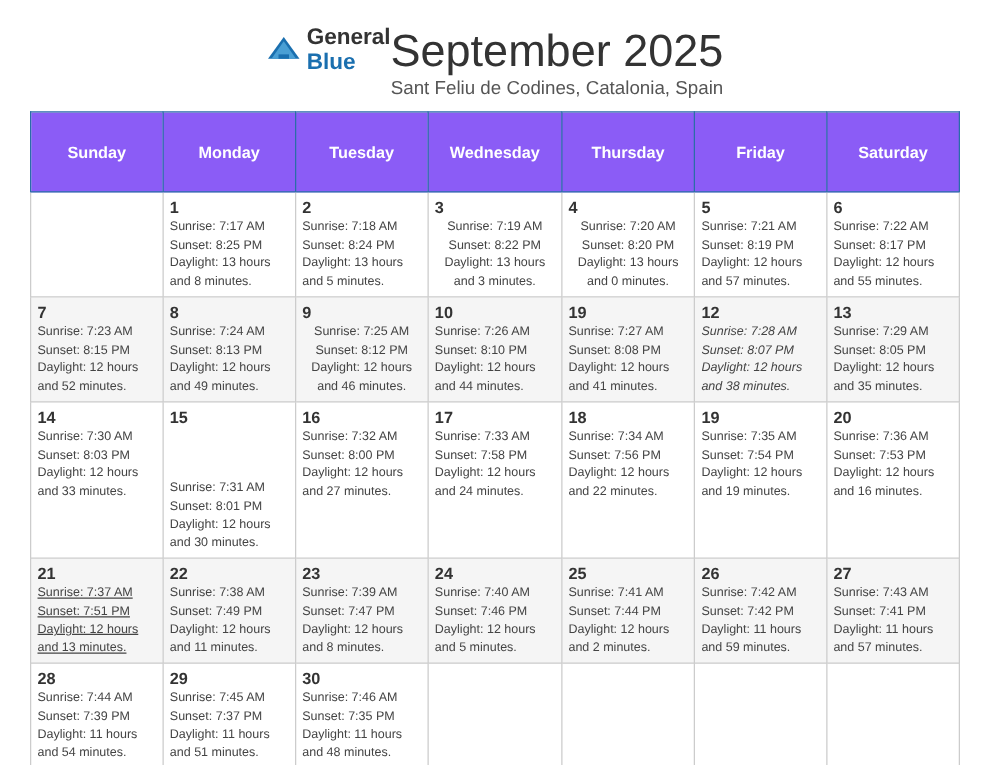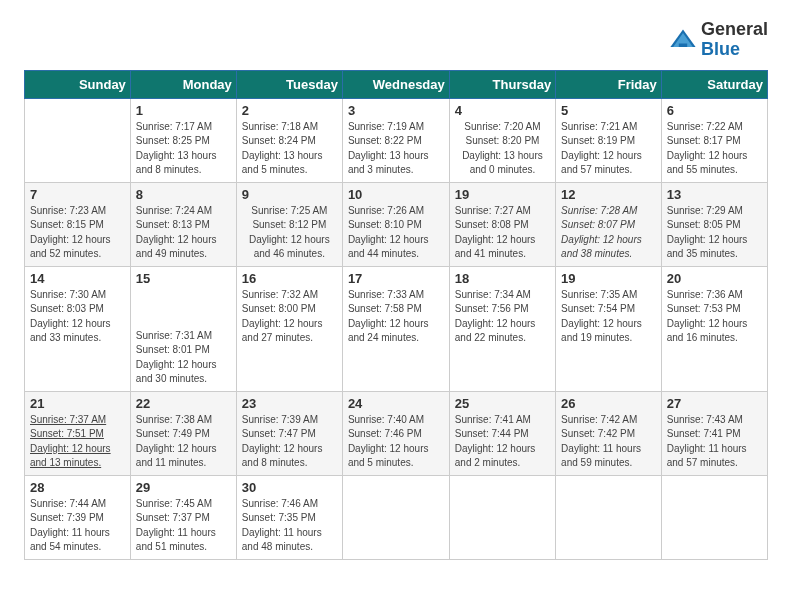--- a/index.html
+++ b/index.html
@@ -6,21 +6,21 @@
     body {
       font-family: Arial, sans-serif;
       background: #fff;
       width: 792px;
       min-height: 612px;
       padding: 20px 24px;
     }
     .header-area {
       display: flex;
       align-items: flex-start;
-      justify-content: flex-end;
+      justify-content: center;
       margin-bottom: 10px;
     }
     .logo {
       display: flex;
       align-items: center;
       gap: 4px;
     }
     .logo-text {
       display: flex;
       flex-direction: column;
@@ -51,26 +51,26 @@
     .location-title {
       font-size: 15px;
       color: #555;
     }
     .calendar {
       width: 100%;
       border-collapse: collapse;
       border: 1px solid #ccc;
     }
     .calendar th {
-      background-color: #0f766e;
+      background-color: #8b5cf6;
       color: #fff;
       font-size: 13px;
       font-weight: bold;
-      padding: 6px 4px;
-      text-align: right;
+      padding: 24px 4px;
+      text-align: center;
       border: 1px solid #2a6da8;
     }
     .calendar td {
       vertical-align: top;
       border: 1px solid #ccc;
       padding: 4px 5px;
       width: 108px;
       min-height: 80px;
       font-size: 10.5px;
       color: #333;
@@ -102,20 +102,24 @@
     <svg class="logo-icon" viewBox="0 0 40 40" xmlns="http://www.w3.org/2000/svg">
       <polygon points="20,5 38,30 2,30" fill="#1a6faf"></polygon>
       <polygon points="20,10 34,30 6,30" fill="#4a9fd4"></polygon>
       <rect x="14" y="25" width="12" height="5" fill="#1a6faf"></rect>
     </svg>
     <div class="logo-text">
       <span class="logo-general">General</span>
       <span class="logo-blue">Blue</span>
     </div>
   </div>
+  <div class="title-area">
+    <div class="month-title">September 2025</div>
+    <div class="location-title">Sant Feliu de Codines, Catalonia, Spain</div>
+  </div>
 </div>
 
 <table class="calendar">
   <thead>
     <tr>
     <th>Sunday</th>
         <th>Monday</th>
         <th>Tuesday</th>
         <th>Wednesday</th>
         <th>Thursday</th>
@@ -135,21 +139,21 @@
         </td>
         <td>
           <span class="day-number">2</span>
           <div class="day-detail" style="white-space: pre-line;">Sunrise: 7:18 AM
 Sunset: 8:24 PM
 Daylight: 13 hours
 and 5 minutes.</div>
         </td>
         <td>
           <span class="day-number">3</span>
-          <div class="day-detail" style="white-space: pre-line;">Sunrise: 7:19 AM
+          <div class="day-detail" style="white-space: pre-line; text-align: center;">Sunrise: 7:19 AM
 Sunset: 8:22 PM
 Daylight: 13 hours
 and 3 minutes.</div>
         </td>
         <td>
           <span class="day-number">4</span>
           <div class="day-detail" style="white-space: pre-line; text-align: center;">Sunrise: 7:20 AM
 Sunset: 8:20 PM
 Daylight: 13 hours
 and 0 minutes.</div>

